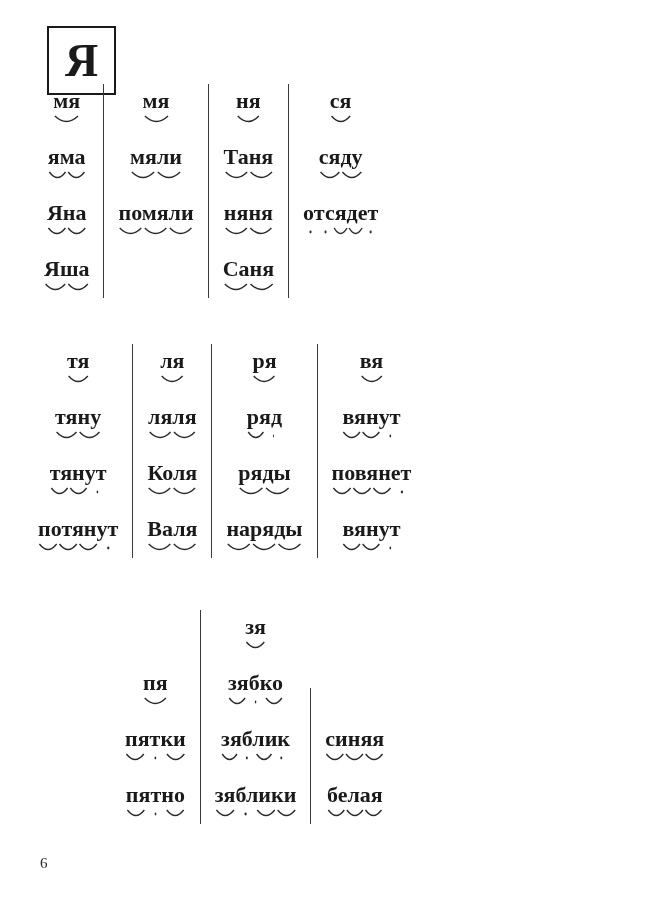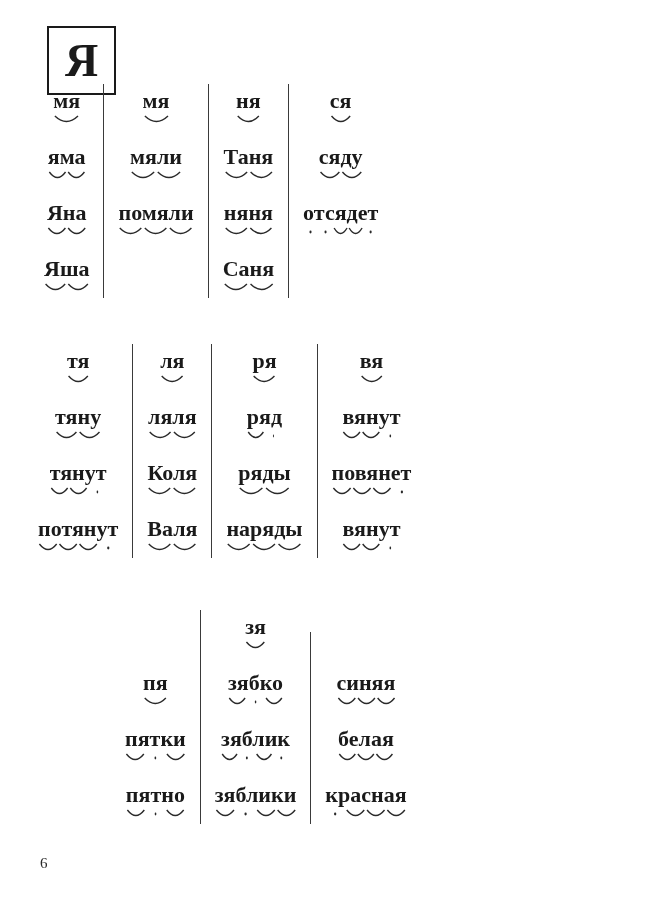--- a/index.html
+++ b/index.html
@@ -367,25 +367,17 @@
               <path d="M 69.00 2 Q 83.33 13 97.67 2" fill="none" stroke="#2a2a2a" stroke-width="1.4" vector-effect="non-scaling-stroke"></path>
             </svg>
           </span></div>
         <div class="word"><span>белая</span><span class="marks">
             <svg viewBox="0 0 100 15" preserveAspectRatio="none">
               <path d="M 2.33 2 Q 16.67 13 31.00 2" fill="none" stroke="#2a2a2a" stroke-width="1.4" vector-effect="non-scaling-stroke"></path>
               <path d="M 35.67 2 Q 50.00 13 64.33 2" fill="none" stroke="#2a2a2a" stroke-width="1.4" vector-effect="non-scaling-stroke"></path>
               <path d="M 69.00 2 Q 83.33 13 97.67 2" fill="none" stroke="#2a2a2a" stroke-width="1.4" vector-effect="non-scaling-stroke"></path>
             </svg>
           </span></div>
-        <div class="word"><span>красная</span><span class="marks">
-            <svg viewBox="0 0 100 15" preserveAspectRatio="none">
-              <circle cx="12.50" cy="6" r="1.4" fill="#2a2a2a" vector-effect="non-scaling-stroke"></circle>
-              <path d="M 26.75 2 Q 37.50 13 48.25 2" fill="none" stroke="#2a2a2a" stroke-width="1.4" vector-effect="non-scaling-stroke"></path>
-              <path d="M 51.75 2 Q 62.50 13 73.25 2" fill="none" stroke="#2a2a2a" stroke-width="1.4" vector-effect="non-scaling-stroke"></path>
-              <path d="M 76.75 2 Q 87.50 13 98.25 2" fill="none" stroke="#2a2a2a" stroke-width="1.4" vector-effect="non-scaling-stroke"></path>
-            </svg>
-          </span></div>
       </div>
     </div>
 
   <div class="page-number">6</div>
 </div>
 
 </body></html>

